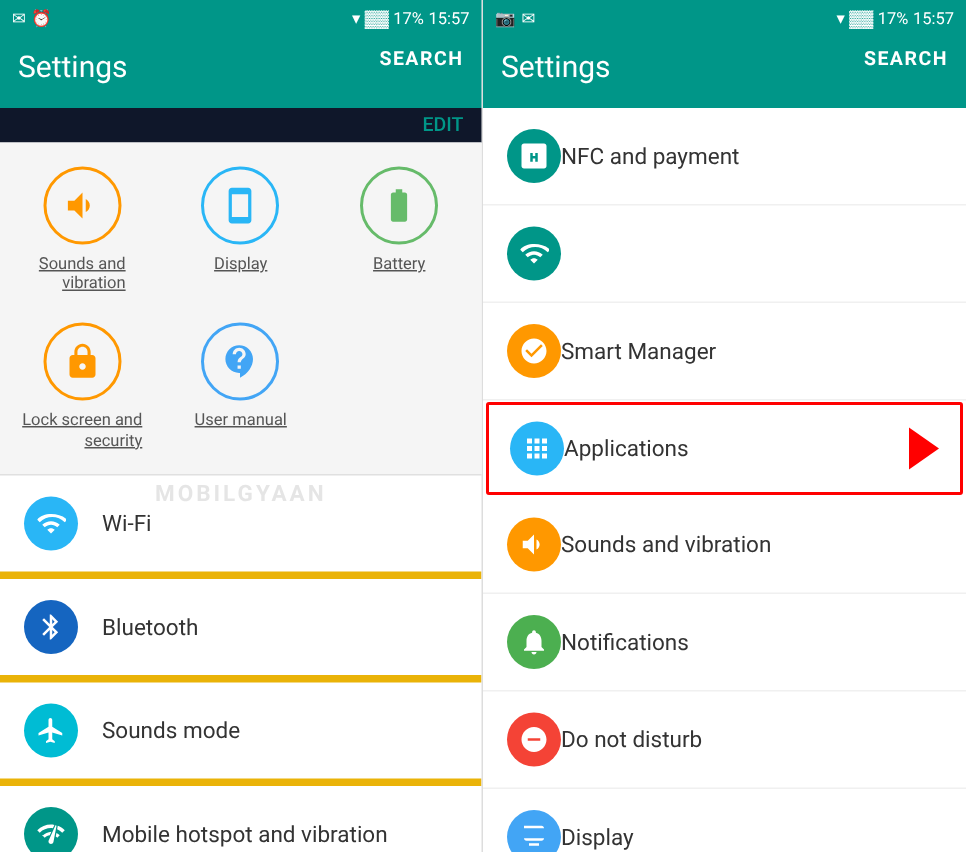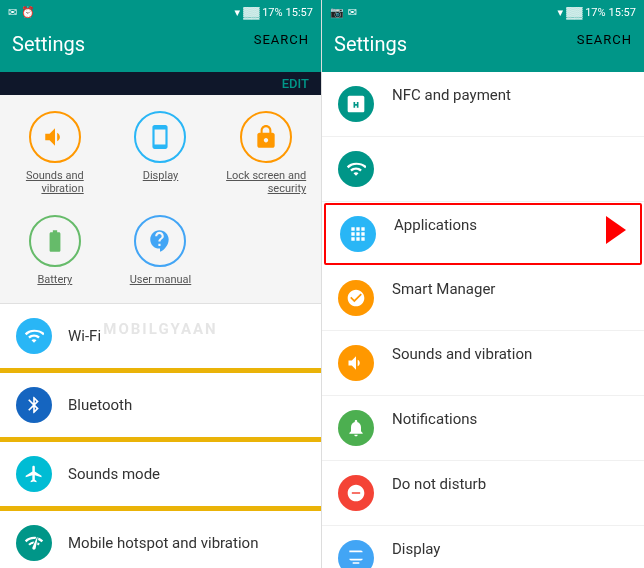--- a/index.html
+++ b/index.html
@@ -54,23 +54,23 @@
       height: 48px;
     }
 
     .header-title {
       color: white;
       font-size: 20px;
       font-weight: 400;
     }
 
     .header-search {
-      color: #000000;
+      color: #ffffff;
       font-size: 13px;
-      font-weight: 400;
+      font-weight: 700;
       letter-spacing: 1px;
     }
 
     .edit-bar {
       display: flex;
       justify-content: flex-end;
       padding: 4px 12px;
       background: #0f172a;
     }
 
@@ -168,22 +168,23 @@
       flex-direction: column;
     }
 
     .right-list {
       flex: 1;
       overflow: hidden;
     }
 
     .right-list-item {
       display: flex;
+      align-items: center;
       padding: 14px 16px;
-      gap: 18px;
+      gap: 0;
       border-bottom: 1px solid #f0f0f0;
     }
 
     .right-icon-circle {
       width: 36px;
       height: 36px;
       border-radius: 50%;
       display: flex;
       align-items: center;
       justify-content: center;
@@ -270,35 +271,35 @@
       <div class="icon-circle blue-light">
         <svg width="26" height="26" viewBox="0 0 24 24" fill="#29B6F6">
             <path d="M17 1.01L7 1c-1.1 0-2 .9-2 2v18c0 1.1.9 2 2 2h10c1.1 0 2-.9 2-2V3c0-1.1-.9-1.99-2-1.99zM17 19H7V5h10v14z"></path>
           </svg>
       </div>
       <span class="icon-label">Display</span>
     </div>
 
 
     <div class="icon-item">
+      <div class="icon-circle green">
+        <svg width="26" height="26" viewBox="0 0 24 24" fill="#66BB6A">
+            <path d="M15.67 4H14V2h-4v2H8.33C7.6 4 7 4.6 7 5.33v15.33C7 21.4 7.6 22 8.33 22h7.33c.74 0 1.34-.6 1.34-1.33V5.33C17 4.6 16.4 4 15.67 4z"></path>
+          </svg>
+      </div>
+      <span class="icon-label">Battery</span>
+    </div>
+
+    <div class="icon-item">
       <div class="icon-circle orange">
         <svg width="26" height="26" viewBox="0 0 24 24" fill="#FF9800">
             <path d="M18 8h-1V6c0-2.76-2.24-5-5-5S7 3.24 7 6v2H6c-1.1 0-2 .9-2 2v10c0 1.1.9 2 2 2h12c1.1 0 2-.9 2-2V10c0-1.1-.9-2-2-2zm-6 9c-1.1 0-2-.9-2-2s.9-2 2-2 2 .9 2 2-.9 2-2 2zm3.1-9H8.9V6c0-1.71 1.39-3.1 3.1-3.1 1.71 0 3.1 1.39 3.1 3.1v2z"></path>
           </svg>
       </div>
       <span class="icon-label">Lock screen and<br>security</span>
-    </div>
-
-    <div class="icon-item">
-      <div class="icon-circle green">
-        <svg width="26" height="26" viewBox="0 0 24 24" fill="#66BB6A">
-            <path d="M15.67 4H14V2h-4v2H8.33C7.6 4 7 4.6 7 5.33v15.33C7 21.4 7.6 22 8.33 22h7.33c.74 0 1.34-.6 1.34-1.33V5.33C17 4.6 16.4 4 15.67 4z"></path>
-          </svg>
-      </div>
-      <span class="icon-label">Battery</span>
     </div>
 
     <div class="icon-item">
       <div class="icon-circle blue">
         <svg width="26" height="26" viewBox="0 0 24 24" fill="#42A5F5">
             <path d="M11.5 2C6.81 2 3 5.81 3 10.5S6.81 19 11.5 19h.5v3c4.86-2.34 8-7 8-11.5C20 5.81 16.19 2 11.5 2zm1 14.5h-2v-2h2v2zm0-4h-2c0-3.25 3-3 3-5 0-1.1-.9-2-2-2s-2 .9-2 2h-2c0-2.21 1.79-4 4-4s4 1.79 4 4c0 2.5-3 2.75-3 5z"></path>
           </svg>
       </div>
       <span class="icon-label">User manual</span>
     </div>
@@ -381,43 +382,43 @@
     </div>
 
     <div class="right-list-item">
       <div class="right-icon-circle teal">
         <svg width="20" height="20" viewBox="0 0 24 24" fill="white">
             <path d="M1 9l2 2c5.52-5.52 14.48-5.52 20 0l2-2C18.93 2.93 5.07 2.93 1 9zm8 8l3 3 3-3c-1.65-1.66-4.34-1.66-6 0zm-4-4l2 2c2.76-2.76 7.24-2.76 10 0l2-2C15.14 9.14 8.87 9.14 5 13z"></path>
           </svg>
       </div>
     </div>
 
+    <div class="right-list-item">
+      <div class="right-icon-circle orange">
+        <svg width="20" height="20" viewBox="0 0 24 24" fill="white">
+            <path d="M12 2C6.48 2 2 6.48 2 12s4.48 10 10 10 10-4.48 10-10S17.52 2 12 2zm-2 15l-5-5 1.41-1.41L10 14.17l7.59-7.59L19 8l-9 9z"></path>
+          </svg>
+      </div>
+      <span class="right-list-item-text">Smart Manager</span>
+    </div>
+
     <div class="right-list-item" style="border:2.5px solid red;margin:1px 2px;border-radius:2px;padding:11px 14px;">
       <div class="right-icon-circle blue">
         <svg width="20" height="20" viewBox="0 0 24 24" fill="white">
             <path d="M4 8h4V4H4v4zm6 12h4v-4h-4v4zm-6 0h4v-4H4v4zm0-6h4v-4H4v4zm6 0h4v-4h-4v4zm6-10v4h4V4h-4zm-6 4h4V4h-4v4zm6 6h4v-4h-4v4zm0 6h4v-4h-4v4z"></path>
           </svg>
       </div>
       <span class="right-list-item-text">Applications</span>
 
       <div class="arrow-right"></div>
     </div>
 
     <div class="right-list-item">
       <div class="right-icon-circle orange">
         <svg width="20" height="20" viewBox="0 0 24 24" fill="white">
-            <path d="M12 2C6.48 2 2 6.48 2 12s4.48 10 10 10 10-4.48 10-10S17.52 2 12 2zm-2 15l-5-5 1.41-1.41L10 14.17l7.59-7.59L19 8l-9 9z"></path>
-          </svg>
-      </div>
-      <span class="right-list-item-text">Smart Manager</span>
-    </div>
-
-    <div class="right-list-item">
-      <div class="right-icon-circle orange">
-        <svg width="20" height="20" viewBox="0 0 24 24" fill="white">
             <path d="M3 9v6h4l5 5V4L7 9H3zm13.5 3c0-1.77-1.02-3.29-2.5-4.03v8.05c1.48-.73 2.5-2.25 2.5-4.02z"></path>
           </svg>
       </div>
       <span class="right-list-item-text">Sounds and vibration</span>
     </div>
 
     <div class="right-list-item">
       <div class="right-icon-circle green">
         <svg width="20" height="20" viewBox="0 0 24 24" fill="white">
             <path d="M12 22c1.1 0 2-.9 2-2h-4c0 1.1.9 2 2 2zm6-6v-5c0-3.07-1.64-5.64-4.5-6.32V4c0-.83-.67-1.5-1.5-1.5s-1.5.67-1.5 1.5v.68C7.63 5.36 6 7.92 6 11v5l-2 2v1h16v-1l-2-2z"></path>

